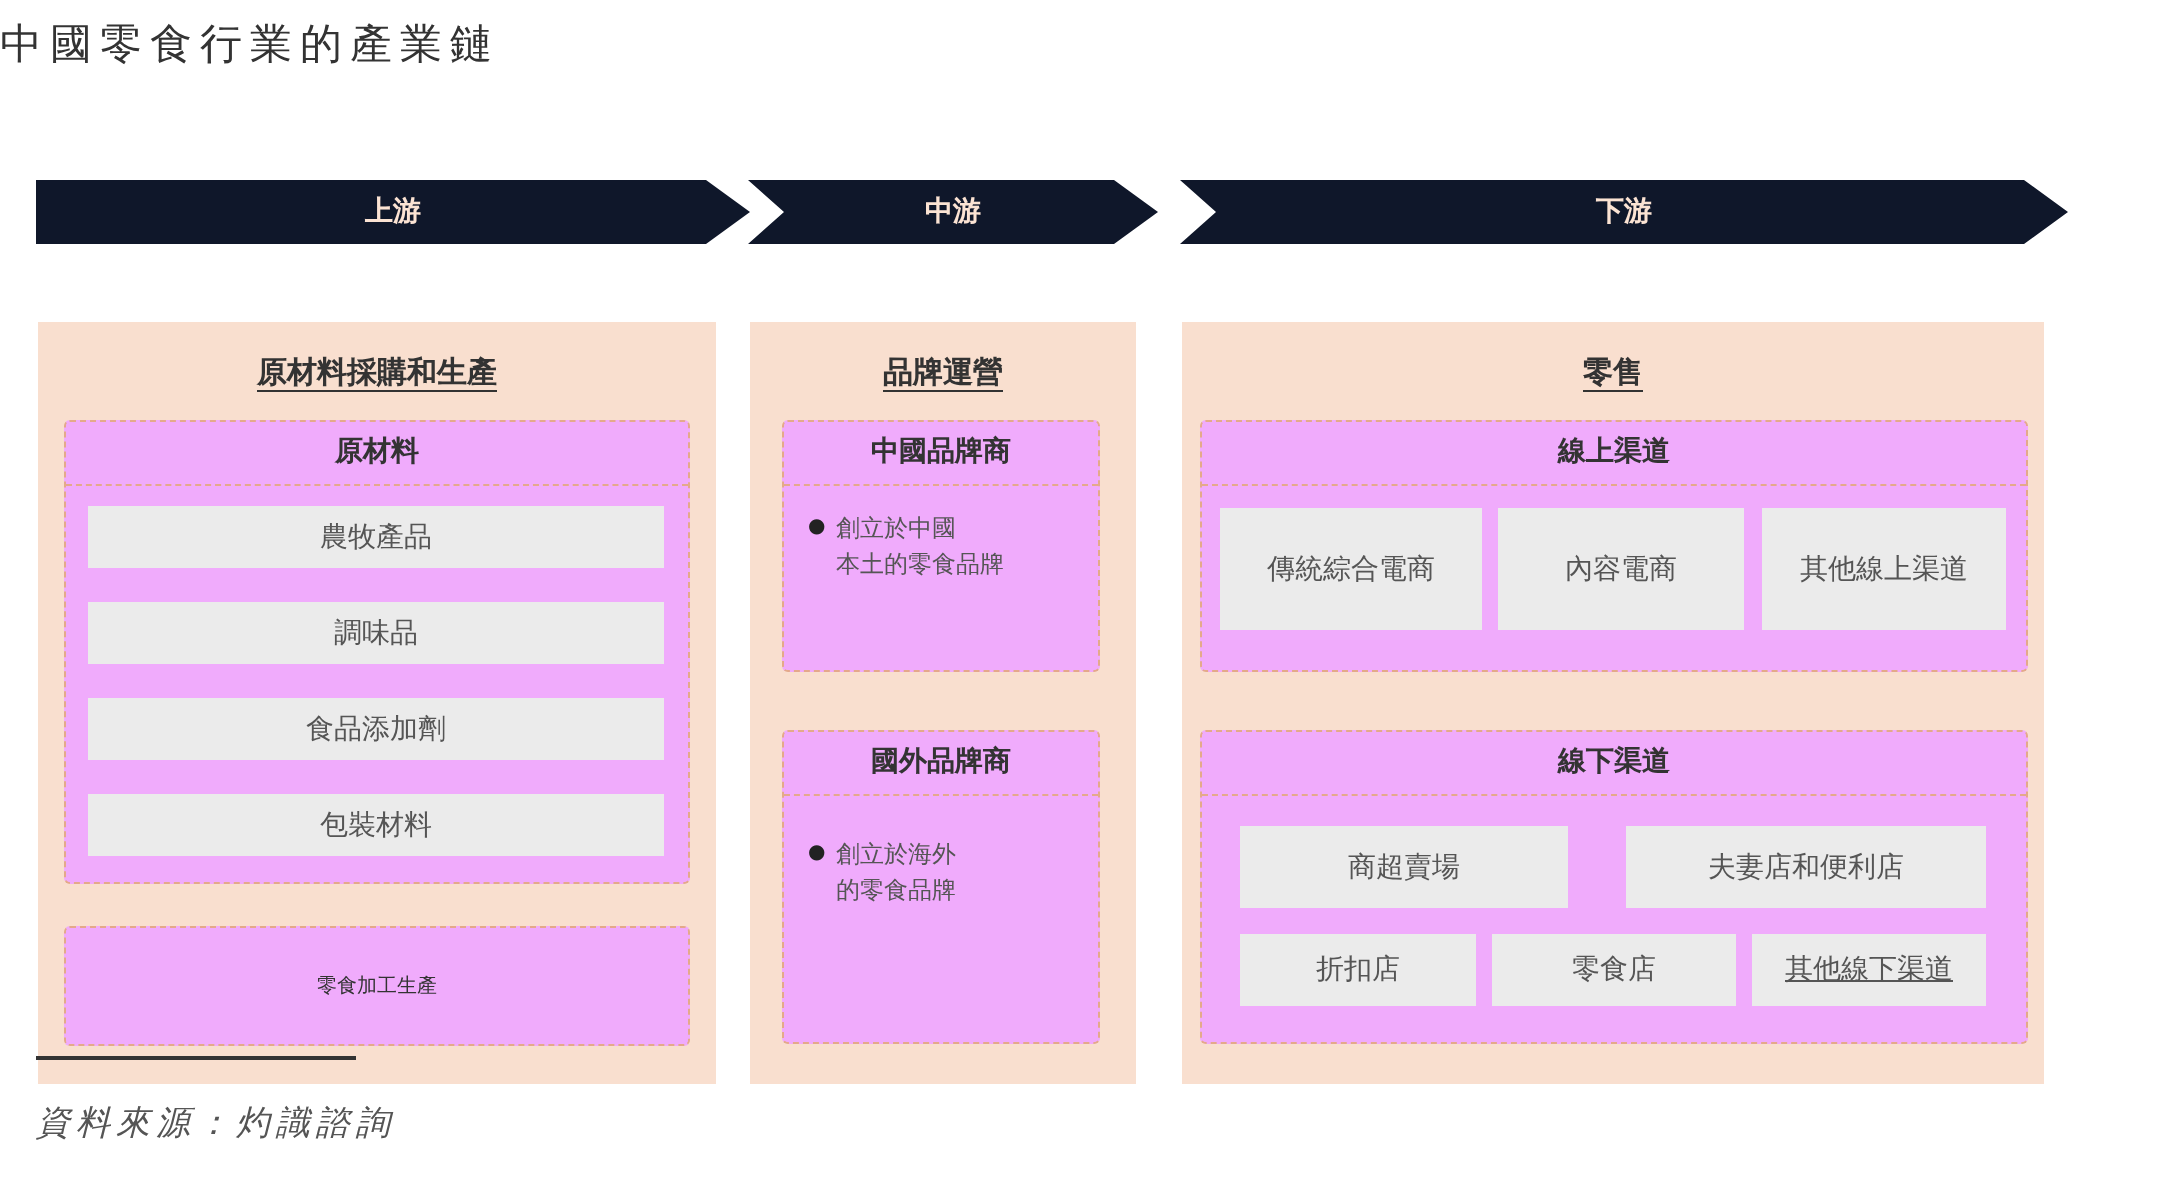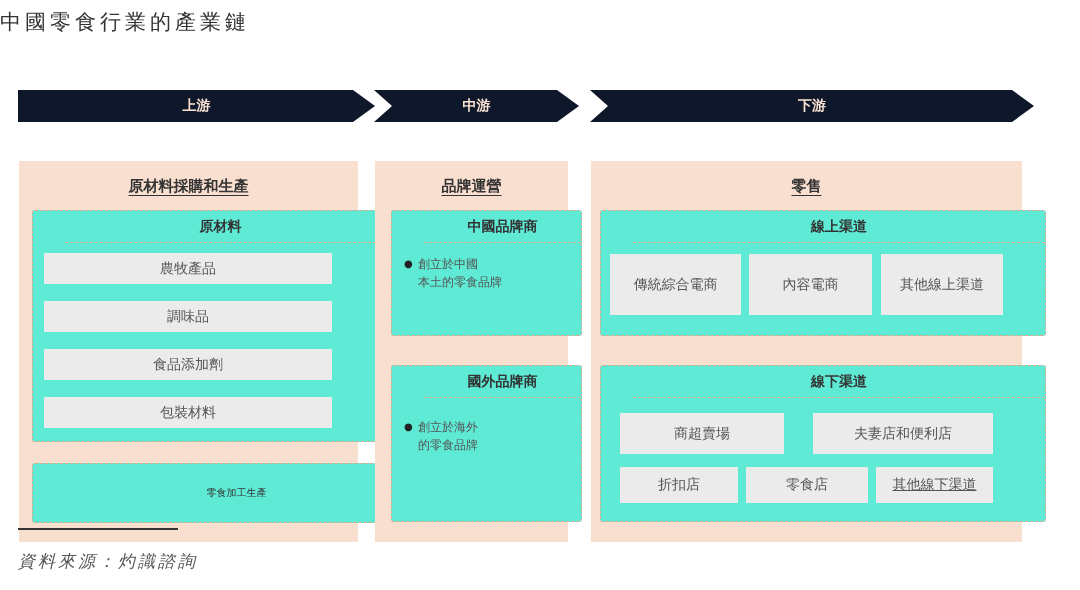--- a/index.html
+++ b/index.html
@@ -13,21 +13,21 @@
   .a1 { left:18px; width:357px; clip-path:polygon(0 0, 335px 0, 357px 50%, 335px 100%, 0 100%); }
   .a2 { left:374px; width:205px; clip-path:polygon(0 0, 183px 0, 205px 50%, 183px 100%, 0 100%, 18px 50%); }
   .a3 { left:590px; width:444px; clip-path:polygon(0 0, 422px 0, 444px 50%, 422px 100%, 0 100%, 18px 50%); }
   .col { position:absolute; top:133px; height:381px; background:#f9dfcf;margin-top:28px; }
   .c1 { left:19px; width:339px; }
   .c2 { left:375px; width:193px; }
   .c3 { left:591px; width:431px; }
   .colhead { position:absolute; top:16px; left:0; width:100%; text-align:center;
              font-size:15px; font-weight:bold; }
   .colhead span { text-decoration:underline; text-underline-offset:4px; }
-  .box { position:absolute; background:#5eead4; border:1.5px dashed #e4a98a; border-radius:3px;padding-left:32px; }
+  .box { position:absolute; background:#f0abfc; border:1.5px dashed #e4a98a; border-radius:3px; }
   .boxhead { text-align:center; font-size:14px; font-weight:bold; height:31px; line-height:31px;
              border-bottom:1.5px dashed #e4a98a; }
   .gray { position:absolute; background:#ebebeb; color:#555; font-size:14px;
           display:flex; align-items:center; justify-content:center; }
   .bullet { position:absolute; left:12px; top:44px; font-size:12px; color:#555; line-height:18px;
             display:flex; }
   .bullet .dot { width:14px; font-size:10px; color:#222; }
   .plain { position:absolute; width:100%; top:0; bottom:0; display:flex; align-items:center;
            justify-content:center; font-size:10px; font-weight:normal; }
   .rule { position:absolute; left:18px; top:528px; width:160px; height:1.5px; background:#333; }

